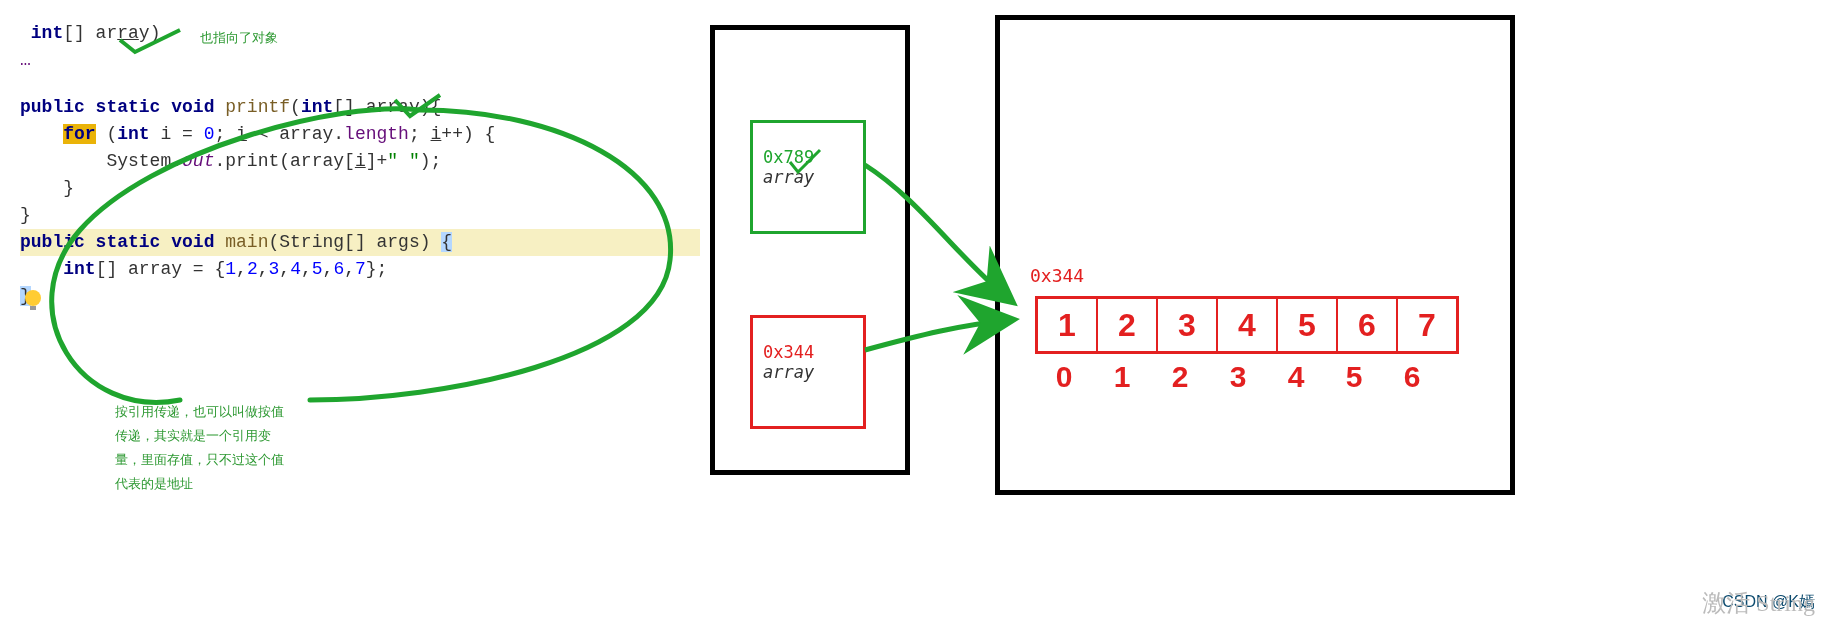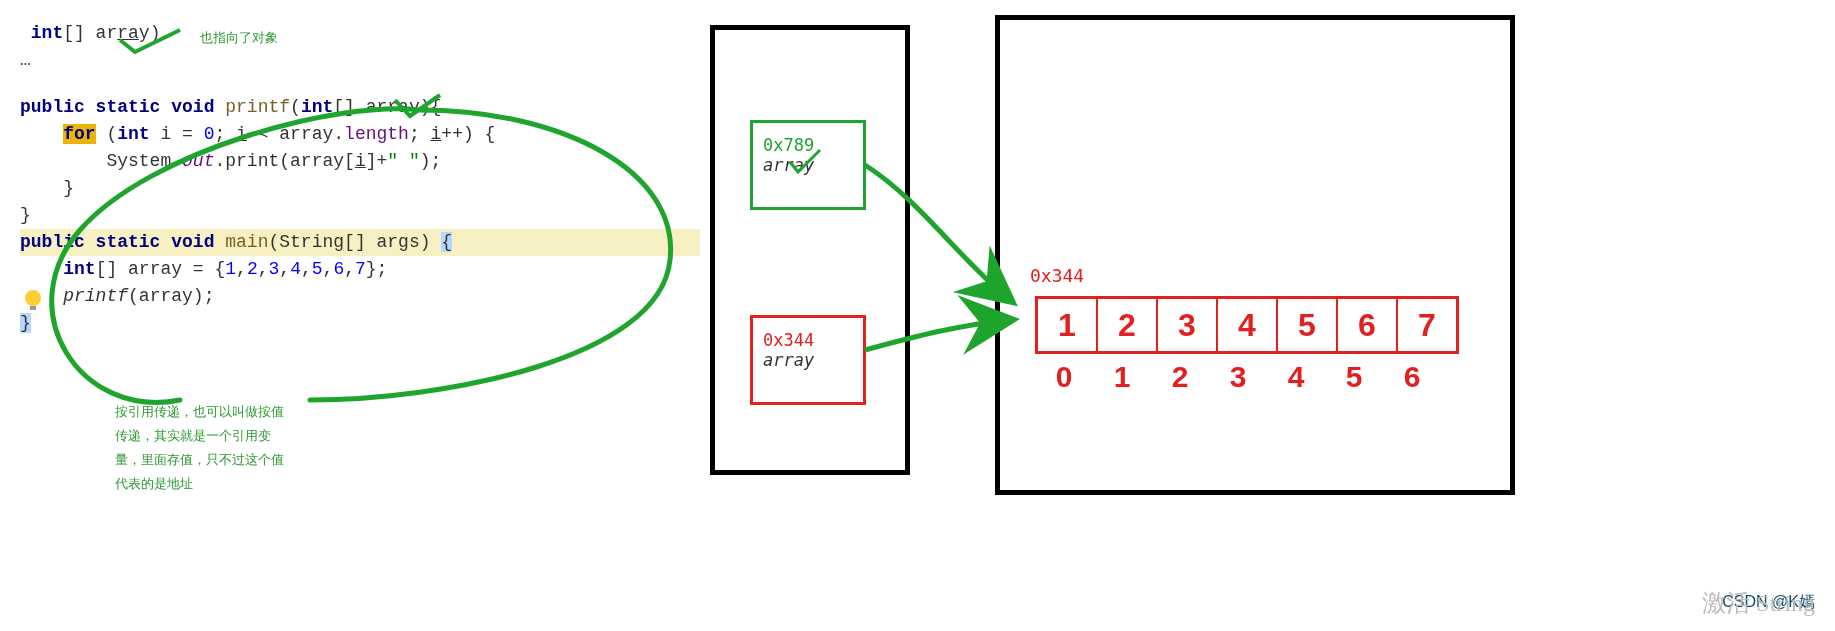--- a/index.html
+++ b/index.html
@@ -10,21 +10,21 @@
   .field{color:#660E7A;font-style:italic}
   .num{color:#0000FF}
   .str{color:#008000}
   .pur{color:#660E7A}
   .hl{background:#f7f0c3}
   .comment-green{color:#2e9933;font-family:"Microsoft YaHei","SimSun",sans-serif;font-size:13px;line-height:24px}
   .bulb{position:absolute;left:25px;top:290px;width:16px;height:16px;background:#ffcc33;border-radius:50%}
   .bulb::after{content:"";position:absolute;left:5px;top:16px;width:6px;height:4px;background:#999}
   .stack-box{position:absolute;left:710px;top:25px;width:190px;height:440px;border:5px solid #000}
   .heap-box{position:absolute;left:995px;top:15px;width:510px;height:470px;border:5px solid #000}
-  .small-box{position:absolute;border:3px solid;font-family:"Consolas",monospace;font-size:17px;padding:12px 10px}
+  .small-box{position:absolute;border:3px solid;font-family:"Consolas",monospace;font-size:17px;padding:24px 10px}
   .green-border{border-color:#1fa52e;color:#1fa52e}
   .red-border{border-color:#e32020;color:#e32020}
   .small-box .var{color:#333;font-style:italic}
   .addr-label{position:absolute;font-family:"Consolas",monospace;font-size:18px;color:#e32020}
   .array-row{position:absolute;left:1035px;top:296px;height:52px;border:3px solid #e32020;display:flex}
   .array-cell{width:58px;border-right:2px solid #e32020;display:flex;align-items:center;justify-content:center;color:#e32020;font-family:"Comic Sans MS",cursive,sans-serif;font-size:32px;font-weight:bold}
   .array-cell:last-child{border-right:none}
   .idx-row{position:absolute;left:1035px;top:360px;display:flex}
   .idx-cell{width:58px;text-align:center;color:#e32020;font-family:"Comic Sans MS",cursive,sans-serif;font-size:30px;font-weight:bold}
   .watermark{position:absolute;right:20px;bottom:12px;color:#bbb;font-size:24px;font-family:"Microsoft YaHei"}
@@ -40,21 +40,20 @@
   <div class="code-line" style="color:#660E7A">…</div>
   <div style="height:20px"></div>
 
   <div class="code-line"><span class="kw">public static void</span> <span class="mname">printf</span>(<span class="kw">int</span>[] array){</div>
   <div class="code-line">    <span class="kw" style="background:#eab308">for</span> (<span class="kw">int</span> i = <span class="num">0</span>; <span style="text-decoration:underline">i</span> &lt; array.<span class="pur">length</span>; <span style="text-decoration:underline">i</span>++) {</div>
   <div class="code-line">        System.<span class="field">out</span>.print(array[<span style="text-decoration:underline">i</span>]+<span class="str">" "</span>);</div>
   <div class="code-line">    }</div>
   <div class="code-line">}</div>
   <div class="code-line hl"><span class="kw">public static void</span> <span class="mname">main</span>(String[] args) <span style="background:#b4d7ff">{</span></div>
   <div class="code-line">    <span class="kw">int</span>[] array = {<span class="num">1</span>,<span class="num">2</span>,<span class="num">3</span>,<span class="num">4</span>,<span class="num">5</span>,<span class="num">6</span>,<span class="num">7</span>};</div>
-  <div class="code-line">    <span style="font-style:italic">printf</span>(array);</div>
   <div class="code-line"><span style="background:#b4d7ff">}</span></div>
 
   <div class="comment-green" style="position:absolute;left:95px;top:380px;white-space:pre-line">按引用传递，也可以叫做按值
 传递，其实就是一个引用变
 量，里面存值，只不过这个值
 代表的是地址</div>
 </div>
 
 <div class="bulb"></div>
 

